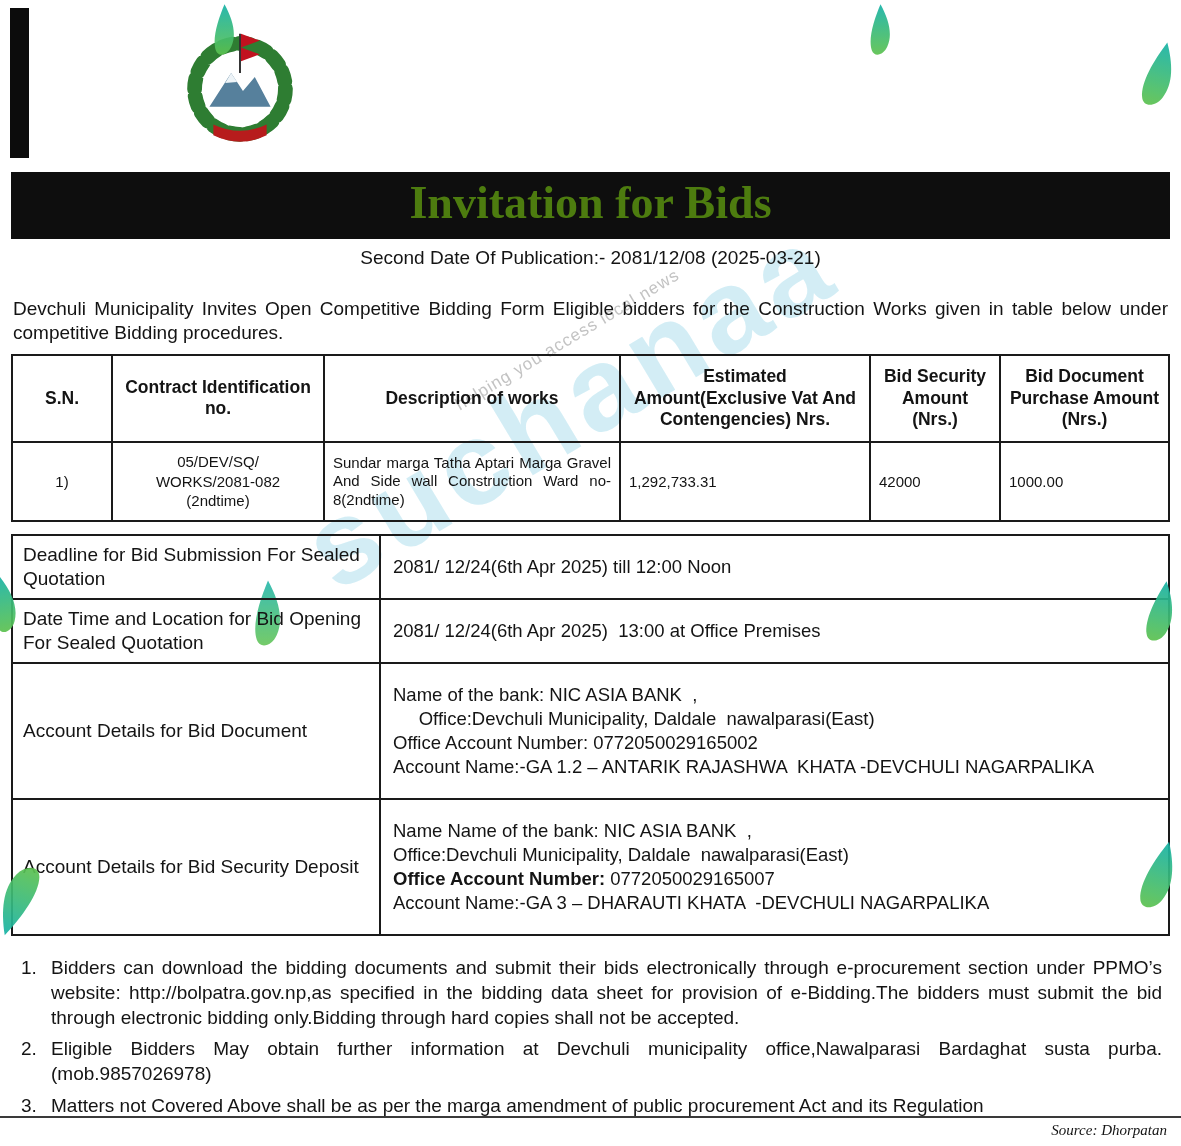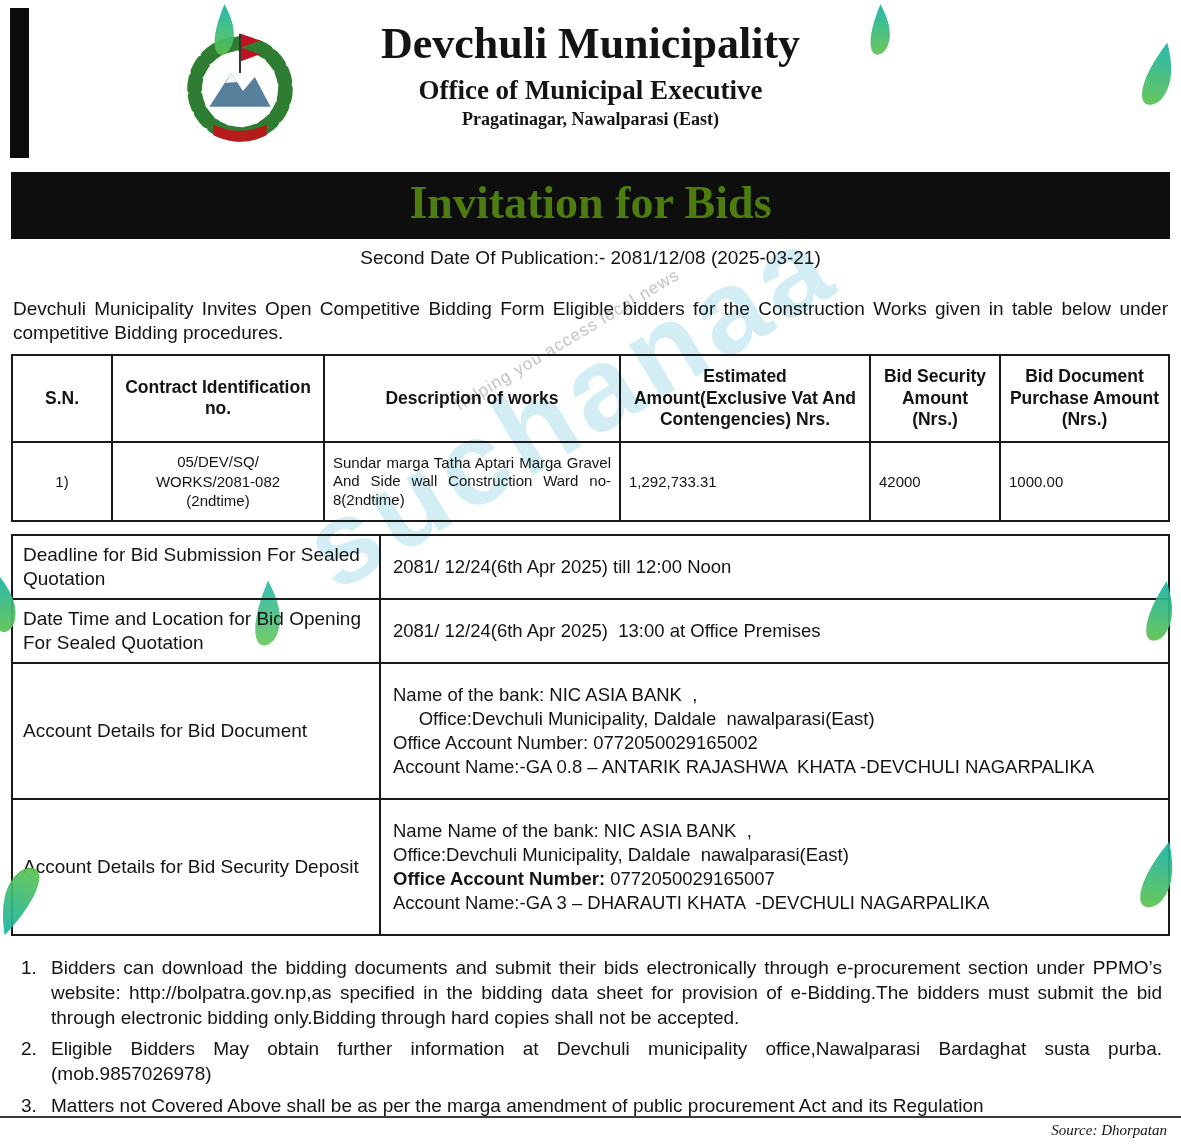--- a/index.html
+++ b/index.html
@@ -134,25 +134,20 @@
         <circle cx="75" cy="82" r="46" fill="none" stroke="#2e7d32" stroke-width="15" stroke-dasharray="11 7" stroke-linecap="round"></circle>
         <circle cx="75" cy="82" r="38" fill="#ffffff"></circle>
         <path d="M44 100 L66 66 L78 84 L90 70 L106 100 Z" fill="#56809c"></path>
         <path d="M60 76 L66 66 L72 75 Z" fill="#eef4f8"></path>
         <line x1="75" y1="66" x2="75" y2="26" stroke="#333333" stroke-width="2"></line>
         <path d="M76 26 L95 33 L76 40 Z" fill="#c1121f"></path>
         <path d="M76 40 L95 47 L76 54 Z" fill="#c1121f"></path>
         <path d="M48 118 Q75 131 102 118 L102 129 Q75 142 48 129 Z" fill="#b71c1c"></path>
       </svg>
     </div>
-    <div class="title-block">
-      <div class="muni-title">Devchuli Municipality</div>
-      <div class="office-title">Office of Municipal Executive</div>
-      <div class="address">Pragatinagar, Nawalparasi (East)</div>
-    </div>
   </div>
 
   <div class="banner">
     <div class="banner-title">Invitation for Bids</div>
   </div>
 
   <div class="pub">Second Date Of Publication:- 2081/12/08 (2025-03-21)</div>
 
   <div class="intro">Devchuli Municipality Invites Open Competitive Bidding Form Eligible bidders for the Construction Works given in table below under competitive Bidding procedures.</div>
 
@@ -206,21 +201,21 @@
         <td class="val">
             <div class="detail-line">2081/ 12/24(6th Apr 2025)  13:00 at Office Premises</div>
           </td>
       </tr>
       <tr>
         <td class="lbl">Account Details  for Bid Document</td>
         <td class="val">
             <div class="detail-line">Name of the bank: NIC ASIA BANK  ,</div>
             <div class="detail-line">     Office:Devchuli Municipality, Daldale  nawalparasi(East)</div>
             <div class="detail-line">Office Account Number: 0772050029165002</div>
-            <div class="detail-line">Account Name:-GA 0.8 – ANTARIK RAJASHWA  KHATA -DEVCHULI NAGARPALIKA</div>
+            <div class="detail-line">Account Name:-GA 1.2 – ANTARIK RAJASHWA  KHATA -DEVCHULI NAGARPALIKA</div>
           </td>
       </tr>
       <tr>
         <td class="lbl">Account Details  for Bid Security Deposit</td>
         <td class="val">
             <div class="detail-line">Name Name of the bank: NIC ASIA BANK  ,</div>
             <div class="detail-line">Office:Devchuli Municipality, Daldale  nawalparasi(East)</div>
             <div class="detail-line"><b>Office Account Number:</b> 0772050029165007</div>
             <div class="detail-line">Account Name:-GA 3 – DHARAUTI KHATA  -DEVCHULI NAGARPALIKA</div>
           </td>

